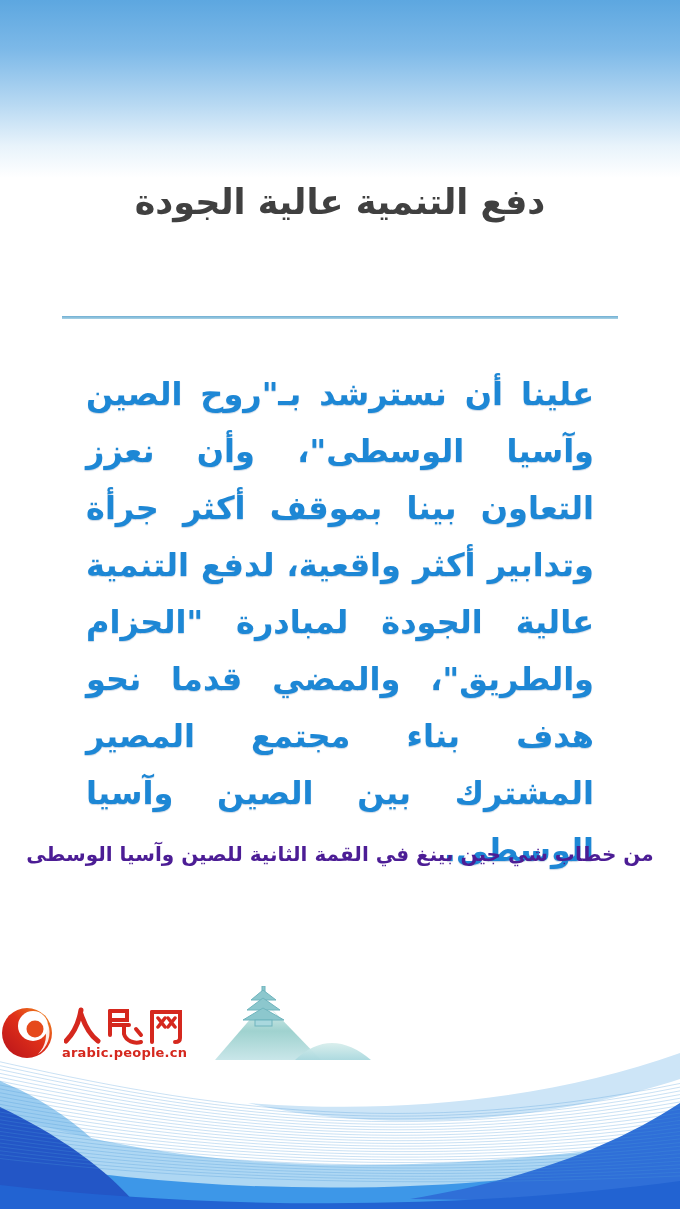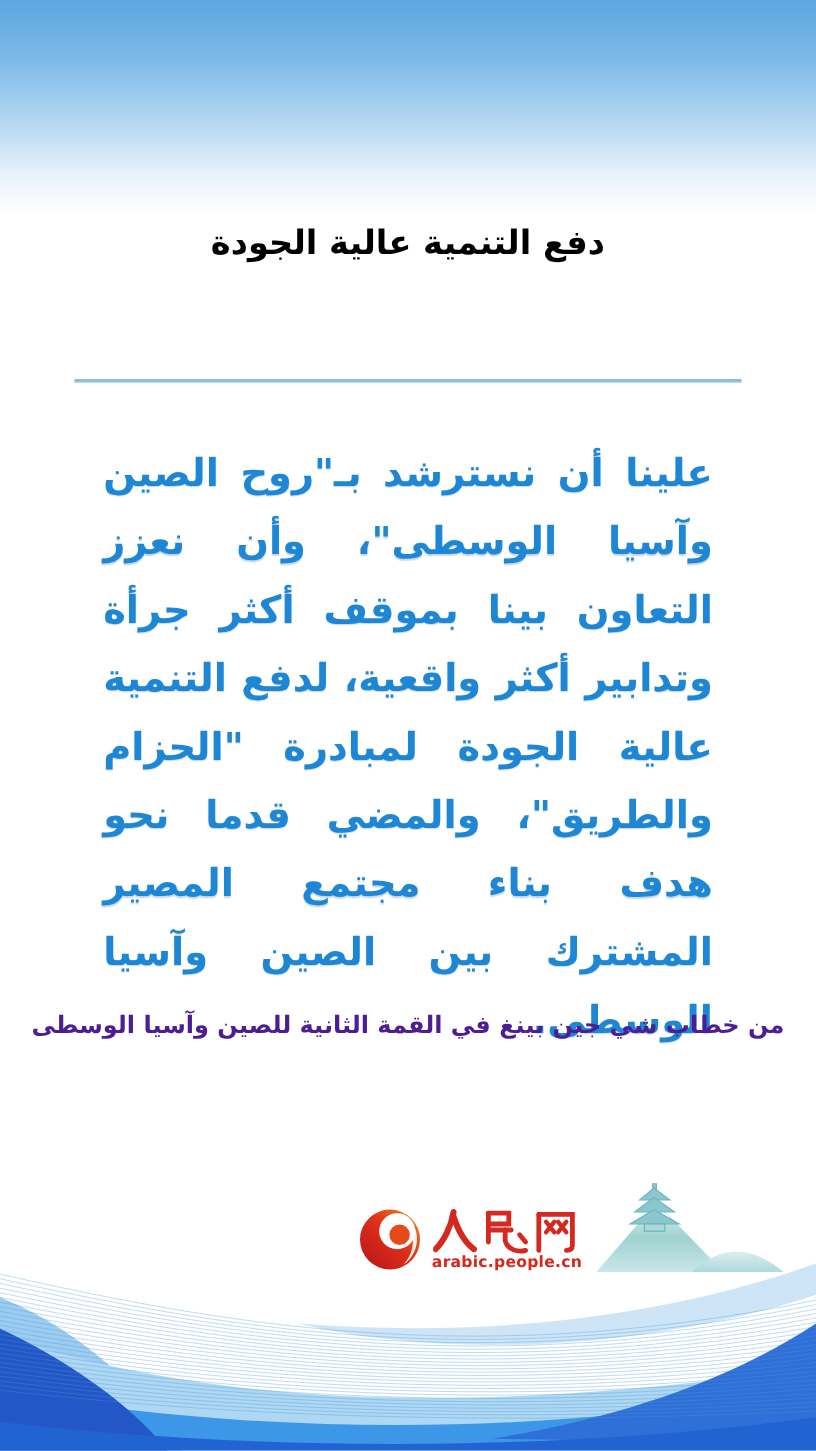--- a/index.html
+++ b/index.html
@@ -10,21 +10,21 @@
   }
   
   .top-gradient{
     position:absolute;top:0;left:0;width:680px;height:178px;
     background:linear-gradient(180deg,#5da7e0 0%,#7db9e8 28%,#b6d8f2 58%,#e8f3fb 82%,#ffffff 100%);
   }
   
   .title{
     position:absolute;top:170px;left:0;width:680px;
     direction:rtl;text-align:center;
-    color:#000000;font-weight:bold;font-size:28px;line-height:65px;
+    color:#404040;font-weight:bold;font-size:35px;line-height:65px;
   }
   .divider{
     position:absolute;top:316px;left:62px;width:556px;height:3px;
     background:linear-gradient(180deg,#6fafd3 0%,#a9d2e5 100%);
   }
   
   .quote{
     position:absolute;top:366px;left:86px;width:508px;
     direction:rtl;text-align:justify;
     color:#1d87d5;font-weight:bold;font-size:32px;line-height:57px;
@@ -32,21 +32,21 @@
   }
   
   .attribution{
     position:absolute;top:830px;left:0;width:680px;
     direction:rtl;text-align:center;
     color:#4c1d95;font-weight:bold;font-size:20px;line-height:48px;
   }
   
   .logos{
     position:absolute;top:986px;left:0;width:680px;height:92px;
-    display:flex;justify-content:flex-end;align-items:center;
+    display:flex;justify-content:flex-start;align-items:center;gap:16px;
   }
   .people-logo{display:flex;align-items:center;gap:6px;}
   .people-text-col{display:flex;flex-direction:column;align-items:center;}
   .people-domain{
     color:#d5281e;font-weight:bold;font-size:13px;letter-spacing:0.2px;
     margin-top:-2px;
   }
   .followxi{position:relative;width:195px;height:92px;}
   .followxi-art{position:absolute;left:0;top:0;}
   .followxi-text{

